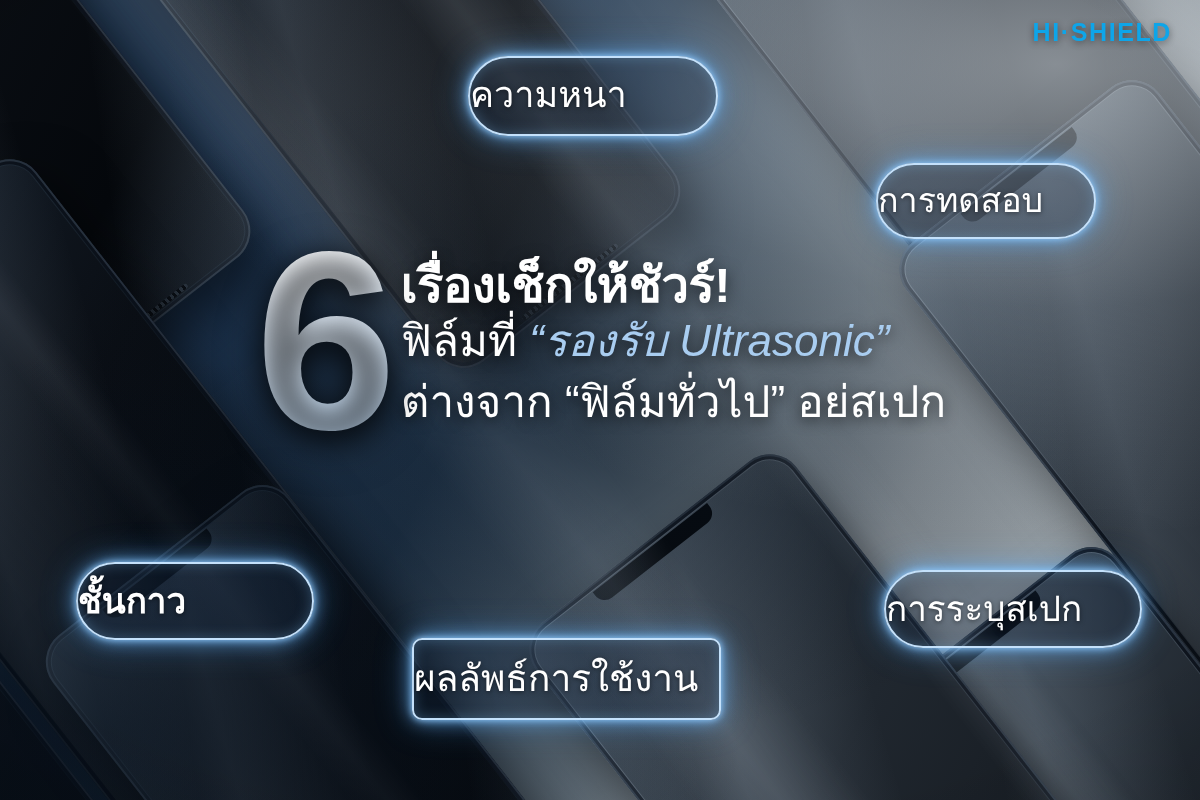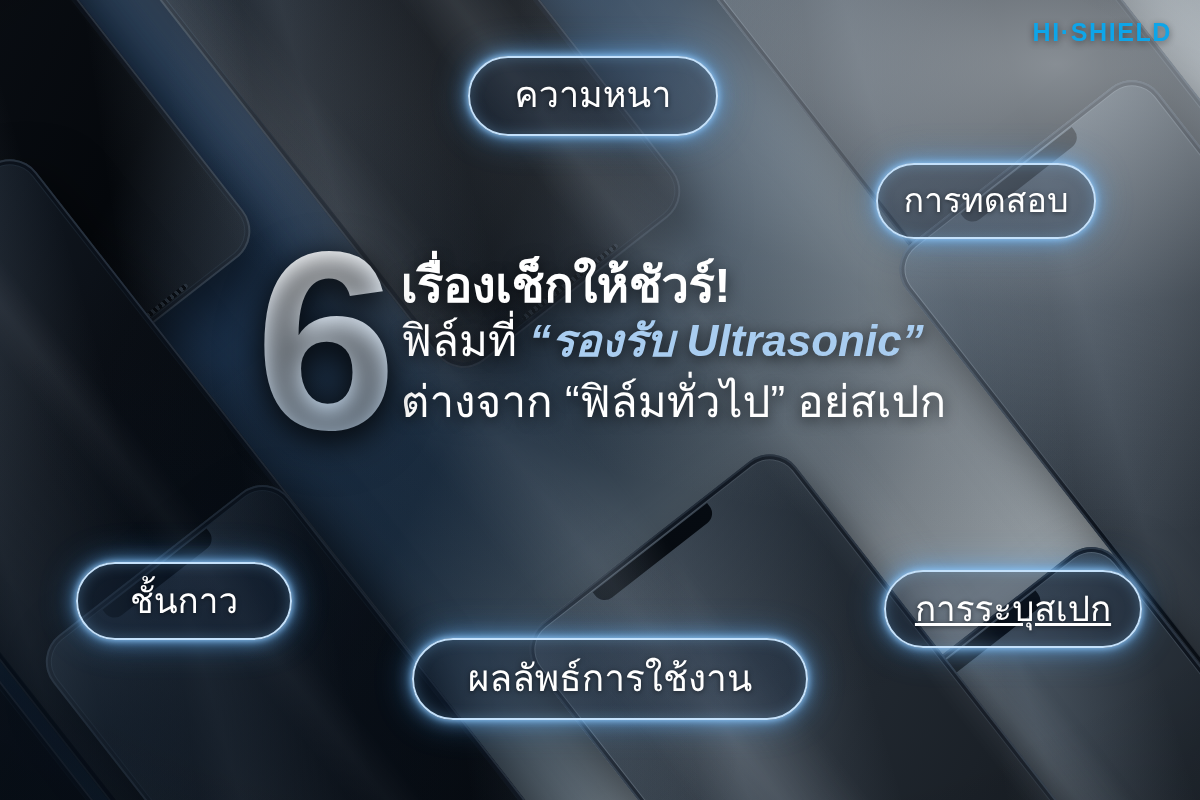--- a/index.html
+++ b/index.html
@@ -119,42 +119,42 @@
     font-size:25px;
     font-weight:bold;
     letter-spacing:1.6px;
     text-shadow:0 2px 7px rgba(0,0,0,.45);
     white-space:nowrap;
   }
 
   
   .pill{
     position:absolute;
-    display:flex; align-items:center; justify-content:center;
+    display:flex; align-items:center; 
     border:2.5px solid #c4e1fb;
     border-radius:999px;
     color:#ffffff;
     background:rgba(22,44,68,.30);
     box-shadow:
       0 0 7px rgba(150,205,255,.95),
       0 0 18px rgba(110,180,245,.75),
       0 0 36px rgba(80,160,235,.45),
       inset 0 0 14px rgba(130,195,250,.30);
     text-shadow:0 1px 5px rgba(0,0,0,.55);
     white-space:nowrap;
     font-weight:400;
   }
   .pill span{ display:block; line-height:1; padding-bottom:2px; }
 
   .pill-material  { left:72px;  top:122px; width:176px; height:76px;  font-size:35px; }
   .pill-thickness { left:468px; top:56px;  width:250px; height:80px;  font-size:36px; }
   .pill-testing   { left:876px; top:163px; width:220px; height:76px;  font-size:34px; }
-  .pill-adhesive  { left:76px;  top:562px; width:216px; height:78px;  font-size:35px; }
-  .pill-usage     { left:412px; top:638px; width:396px; height:82px;  font-size:37px; }
-  .pill-spec      { left:884px; top:570px; width:258px; height:78px;  font-size:35px;text-decoration:underline; }
+  .pill-adhesive  { left:76px;  top:562px; width:238px; height:78px;  font-size:35px;font-weight:bold; }
+  .pill-usage     { left:412px; top:638px; width:309px; height:82px;  font-size:37px;border-radius:10px; }
+  .pill-spec      { left:884px; top:570px; width:258px; height:78px;  font-size:35px; }
 
   
   .headline{
     position:absolute; left:255px; top:245px;
     display:flex; align-items:flex-start;
   }
   .bignum{
     font-size:255px;
     font-weight:bold;
     line-height:.80;
@@ -175,21 +175,21 @@
     text-shadow:0 4px 16px rgba(0,0,0,.65);
     white-space:nowrap;
   }
   .hl2, .hl3{
     font-size:44px; color:#ffffff; line-height:1.38;
     text-shadow:0 3px 14px rgba(0,0,0,.70);
     white-space:nowrap;
   }
   .hl2 .accent{
     color:#a9cdf0;
-    font-weight:bold;
+    font-weight:normal;
     font-style:italic;
     text-shadow:0 3px 14px rgba(0,0,0,.75);
   }
 </style>
 </head>
 <body>
 
 <div class="canvas">
 
   <div class="bg-base"></div>

